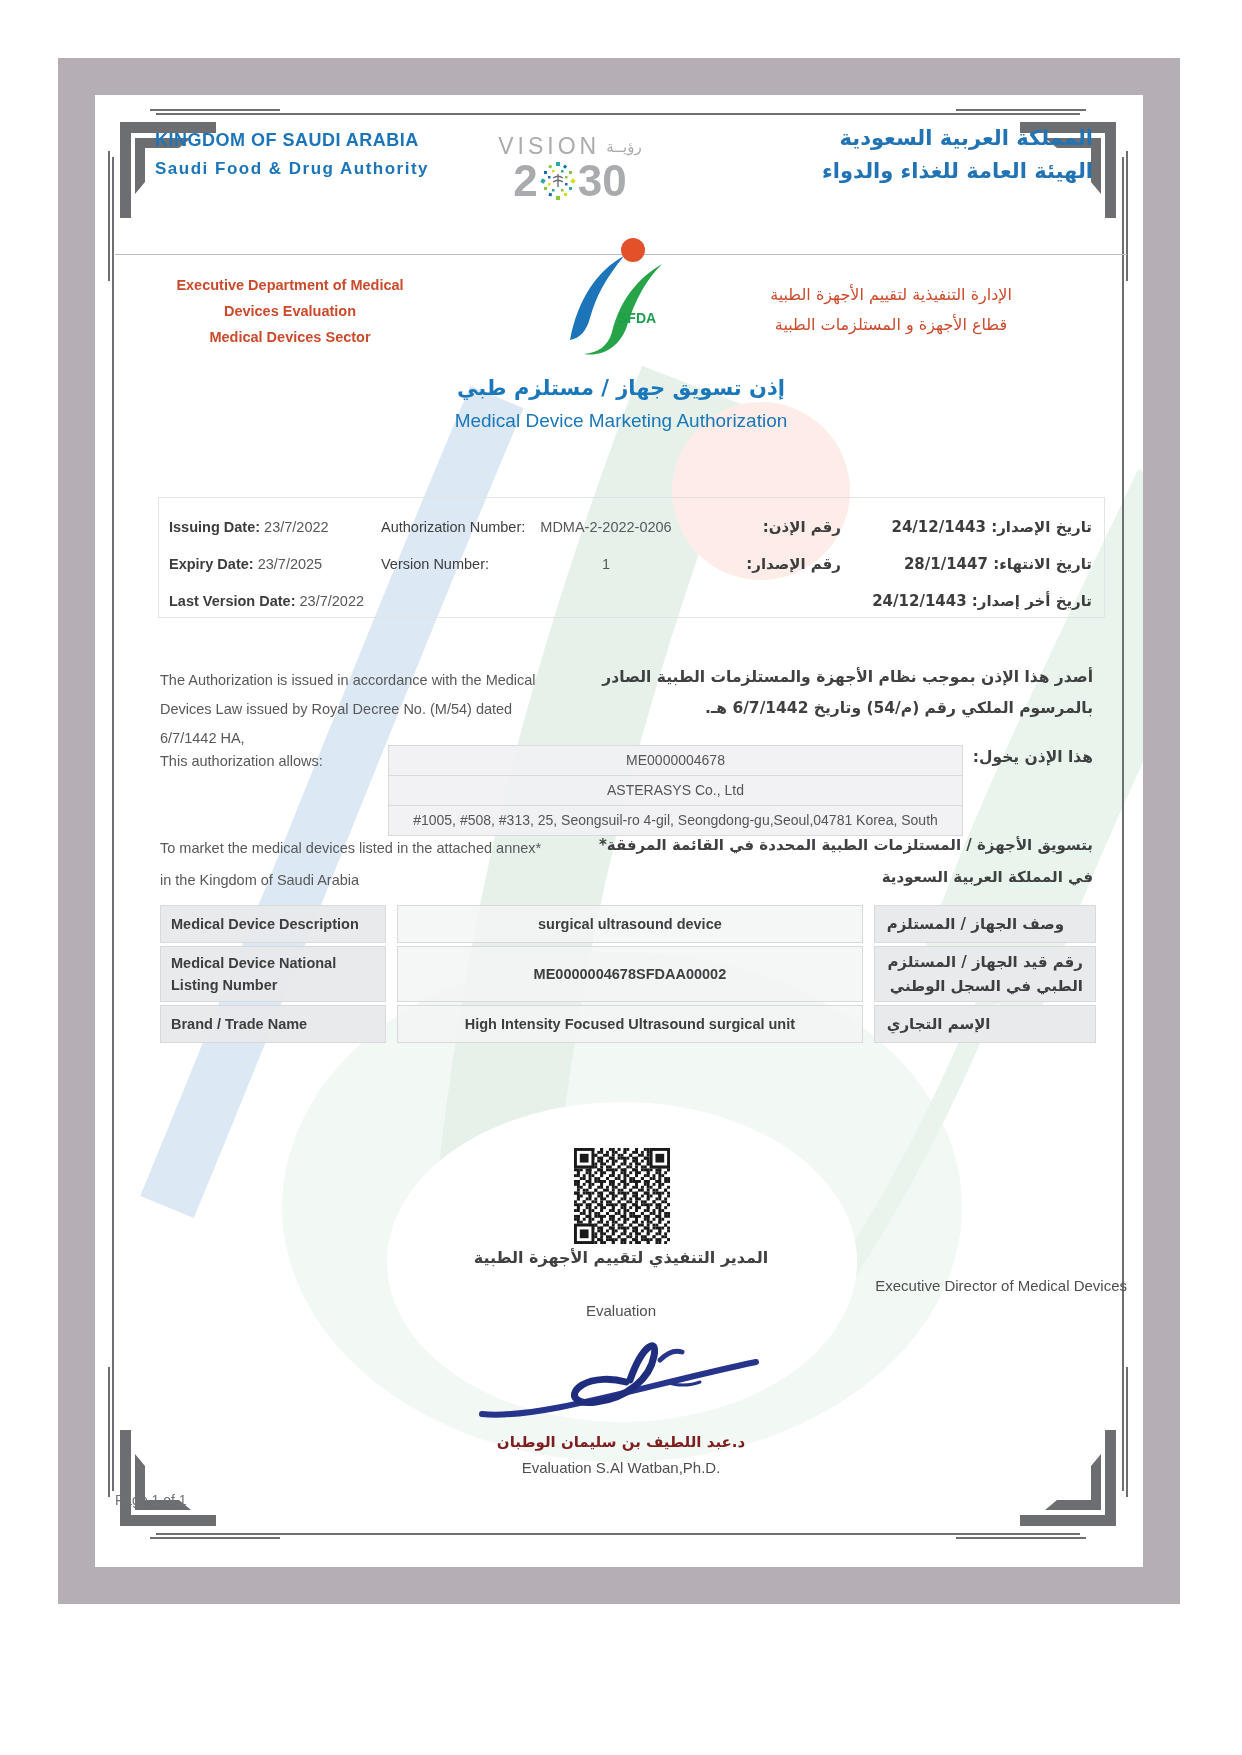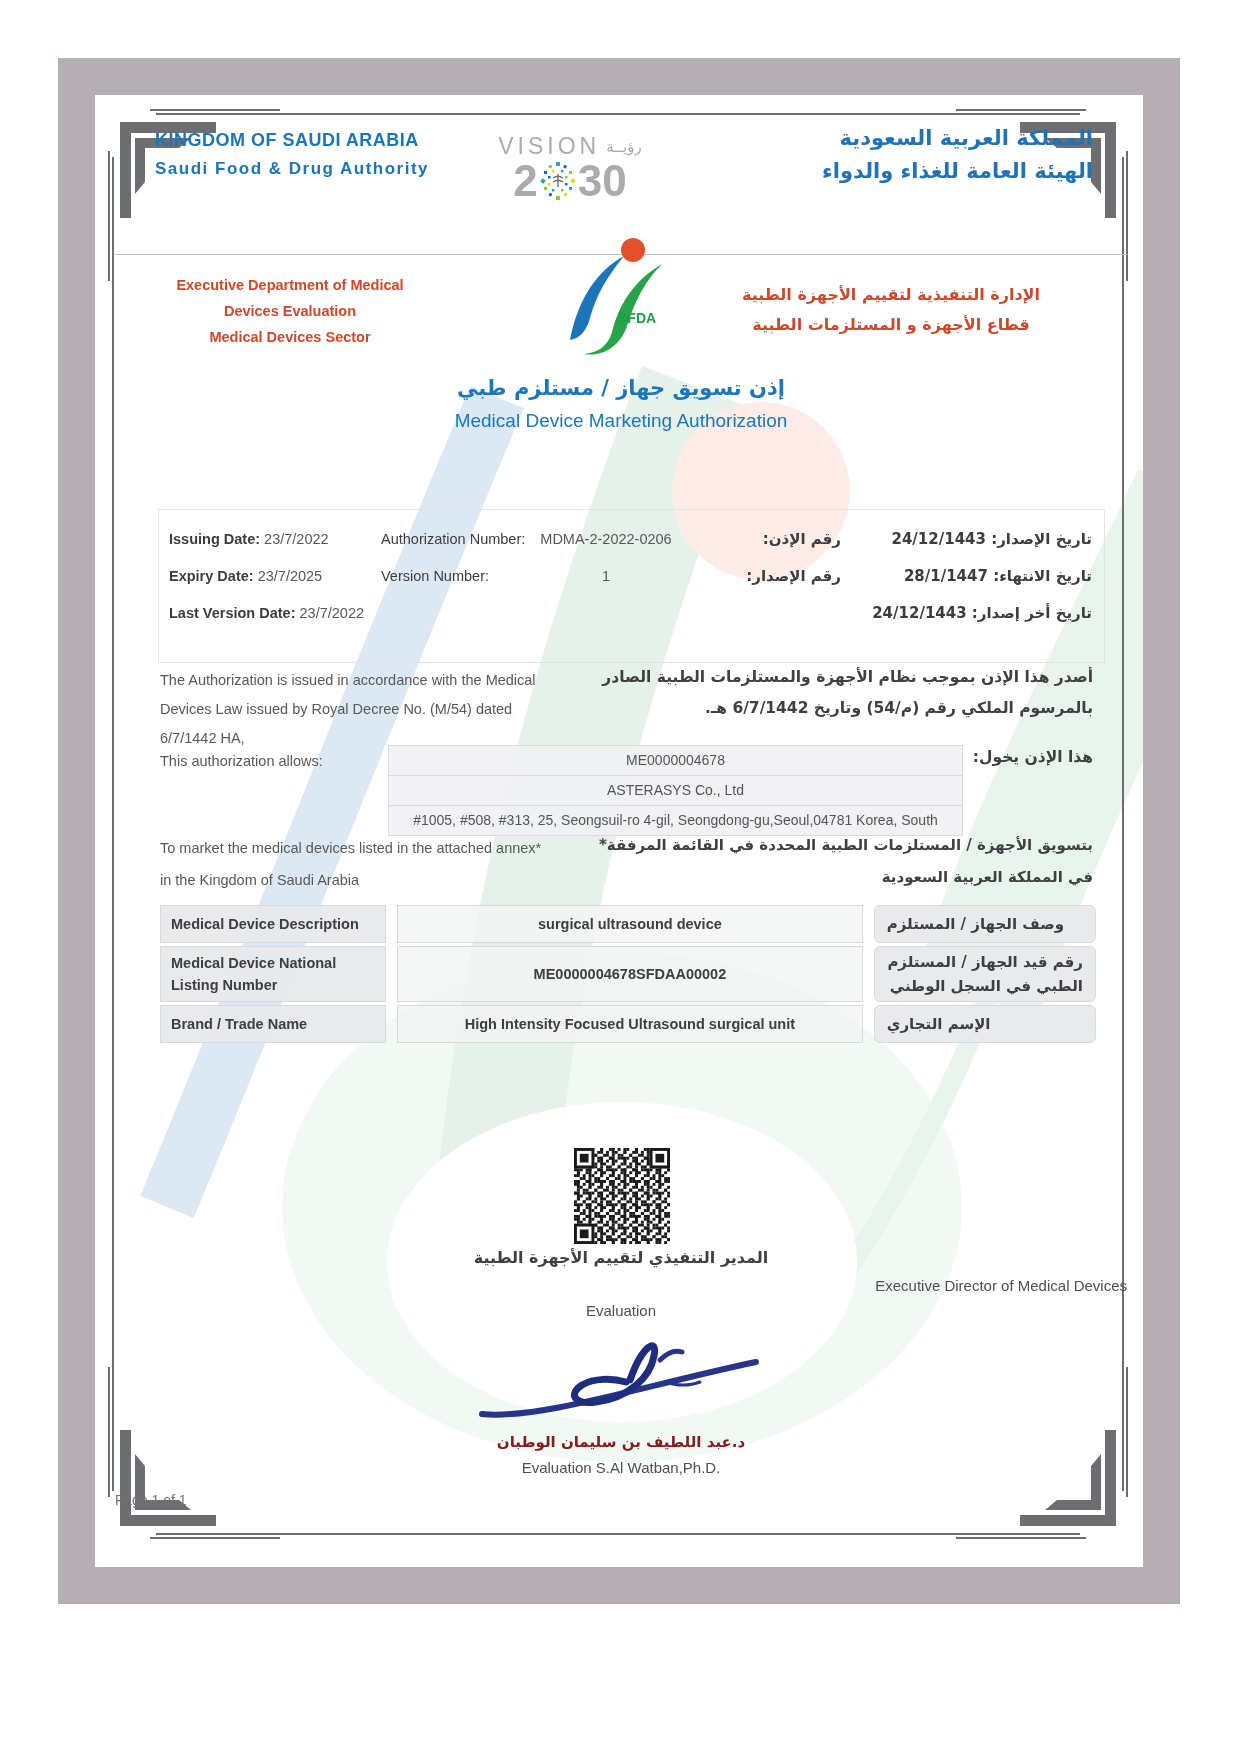--- a/index.html
+++ b/index.html
@@ -41,29 +41,29 @@
   .hdr-ar{right:149px;top:122px;color:#2273b4;font-size:21px;font-weight:bold;
           text-align:right;line-height:33px;}
   .vision{left:468px;top:133px;width:204px;text-align:center;color:#a9abae;}
   .vision .v1{font-size:23px;letter-spacing:4px;display:flex;align-items:center;justify-content:center;gap:6px;}
   .vision .v1 .v-ar{font-size:15px;letter-spacing:0;}
   .vision .v2{font-size:44px;font-weight:bold;line-height:40px;display:flex;align-items:center;justify-content:center;}
   .divider{left:115px;top:254px;width:1012px;height:1px;background:#b9bdc1;}
   .dept-en{left:158px;top:272px;width:264px;text-align:center;color:var(--red);
            font-size:14.5px;font-weight:bold;line-height:26px;}
   .dept-ar{left:718px;top:280px;width:346px;text-align:center;color:var(--red);
-           font-size:16px;font-weight:bold;line-height:30px;}
+           font-size:16px;font-weight:normal;line-height:30px;}
   .sfda-logo{left:540px;top:234px;}
   
   .title-ar{left:115px;top:376px;width:1012px;text-align:center;color:#1a77ba;
             font-size:21px;font-weight:bold;}
   .title-en{left:115px;top:410px;width:1012px;text-align:center;color:#1a77ba;font-size:19px;}
   
-  .fields{left:158px;top:497px;width:947px;height:154px;border:1px solid #e2e3e5;
-          box-sizing:border-box;padding-top:10px;margin-top:12px;}
+  .fields{left:158px;top:497px;width:947px;height:121px;border:1px solid #e2e3e5;
+          box-sizing:border-box;padding-top:10px;}
   .f-row{display:flex;height:37px;align-items:center;font-size:14.5px;}
   .f-en{width:212px;padding-left:10px;color:var(--body);}
   .f-en b,.f-mid-label b{color:var(--ink);}
   .f-mid-label{width:150px;font-weight:normal;color:var(--ink);}
   .f-mid-val{width:150px;text-align:center;color:var(--body);}
   .f-ar-label{width:160px;text-align:right;font-weight:bold;color:var(--ink);font-size:15px;}
   .f-ar-date{flex:1;text-align:right;padding-right:12px;font-weight:bold;color:var(--ink);font-size:15px;}
   
   .law-en{left:160px;top:666px;width:430px;font-size:14.5px;line-height:29px;color:var(--body);}
   .law-ar{right:149px;top:662px;width:540px;text-align:right;font-size:15.5px;
@@ -81,21 +81,21 @@
   .market-ar2{right:149px;top:868px;font-size:15px;font-weight:bold;color:#3f4042;text-align:center;}
   
   .dtable{left:160px;top:905px;width:936px;}
   .d-row{display:flex;gap:11px;margin-bottom:3px;}
   .d-cell{box-sizing:border-box;border:1px solid #d8d9db;display:flex;align-items:center;}
   .d-en{width:230px;background:rgba(231,232,234,.92);font-weight:bold;color:#3d3e40;
         font-size:14.5px;padding:4px 10px;line-height:22px;}
   .d-val{width:474px;background:rgba(243,244,245,.85);font-weight:bold;color:#3d3e40;
          font-size:14.5px;justify-content:center;text-align:center;padding:4px 12px;}
   .d-ar{width:226px;background:rgba(231,232,234,.92);font-weight:bold;color:#3d3e40;
-        font-size:15px;justify-content:flex-end;text-align:right;padding:4px 12px;line-height:24px;border-radius:6px;}
+        font-size:15px;justify-content:flex-end;text-align:right;padding:4px 12px;line-height:24px;}
   .h38{height:38px;} .h56{height:56px;}
   
   .qr{left:574px;top:1148px;width:96px;height:96px;}
   .dir-ar{left:115px;top:1248px;width:1012px;text-align:center;font-size:16px;
           font-weight:bold;color:#3f4042;}
   .dir-en1{left:115px;top:1277px;width:1012px;text-align:right;font-size:15px;color:#4e4f51;}
   .dir-en2{left:115px;top:1302px;width:1012px;text-align:center;font-size:15px;color:#4e4f51;}
   .sig{left:470px;top:1322px;}
   .name-ar{left:115px;top:1433px;width:1012px;text-align:center;font-size:15px;
            font-weight:bold;color:#7f1d1d;}

